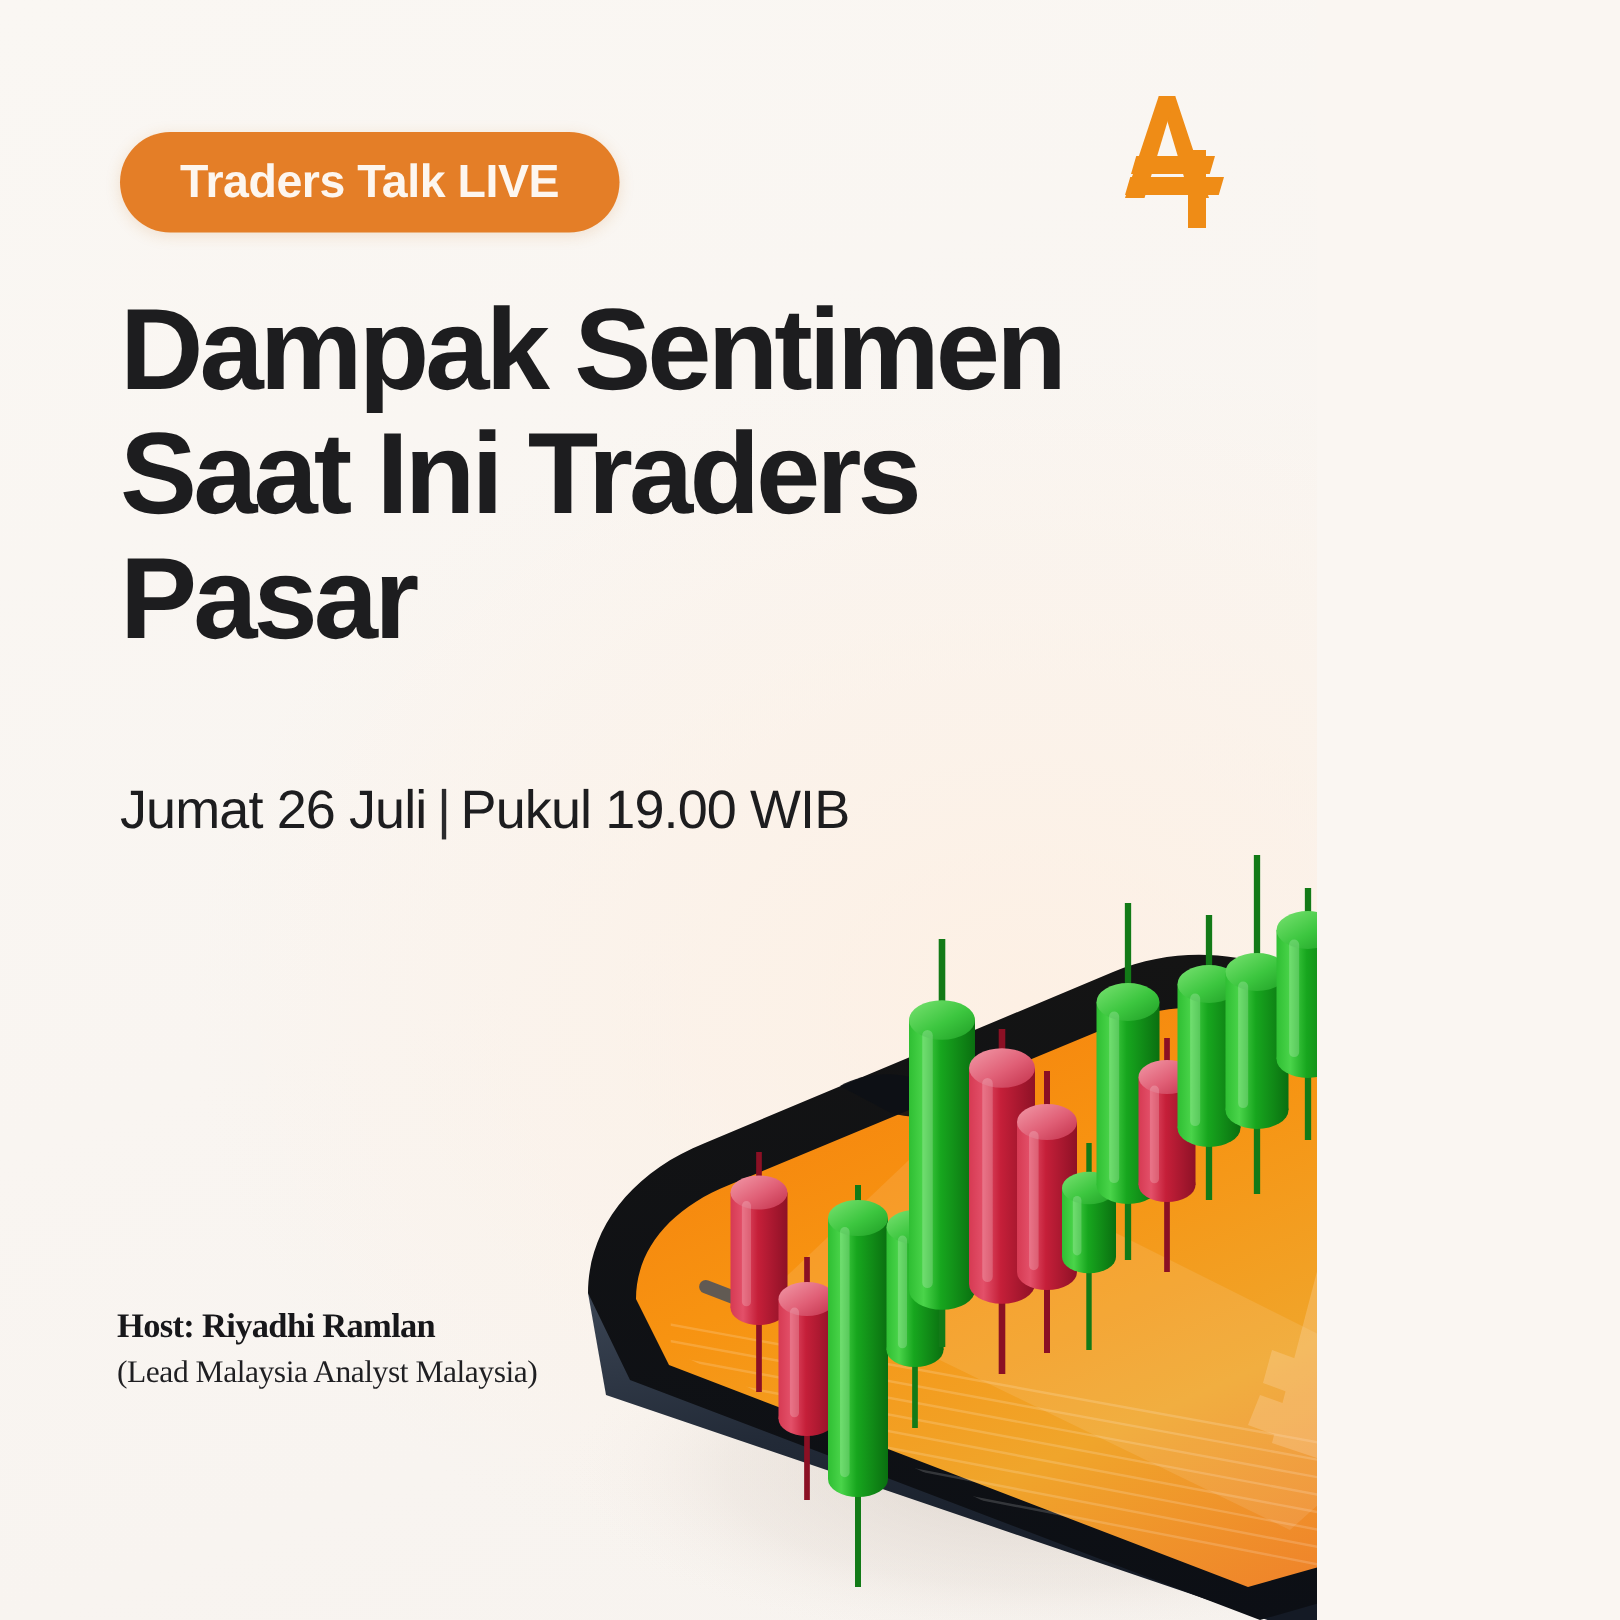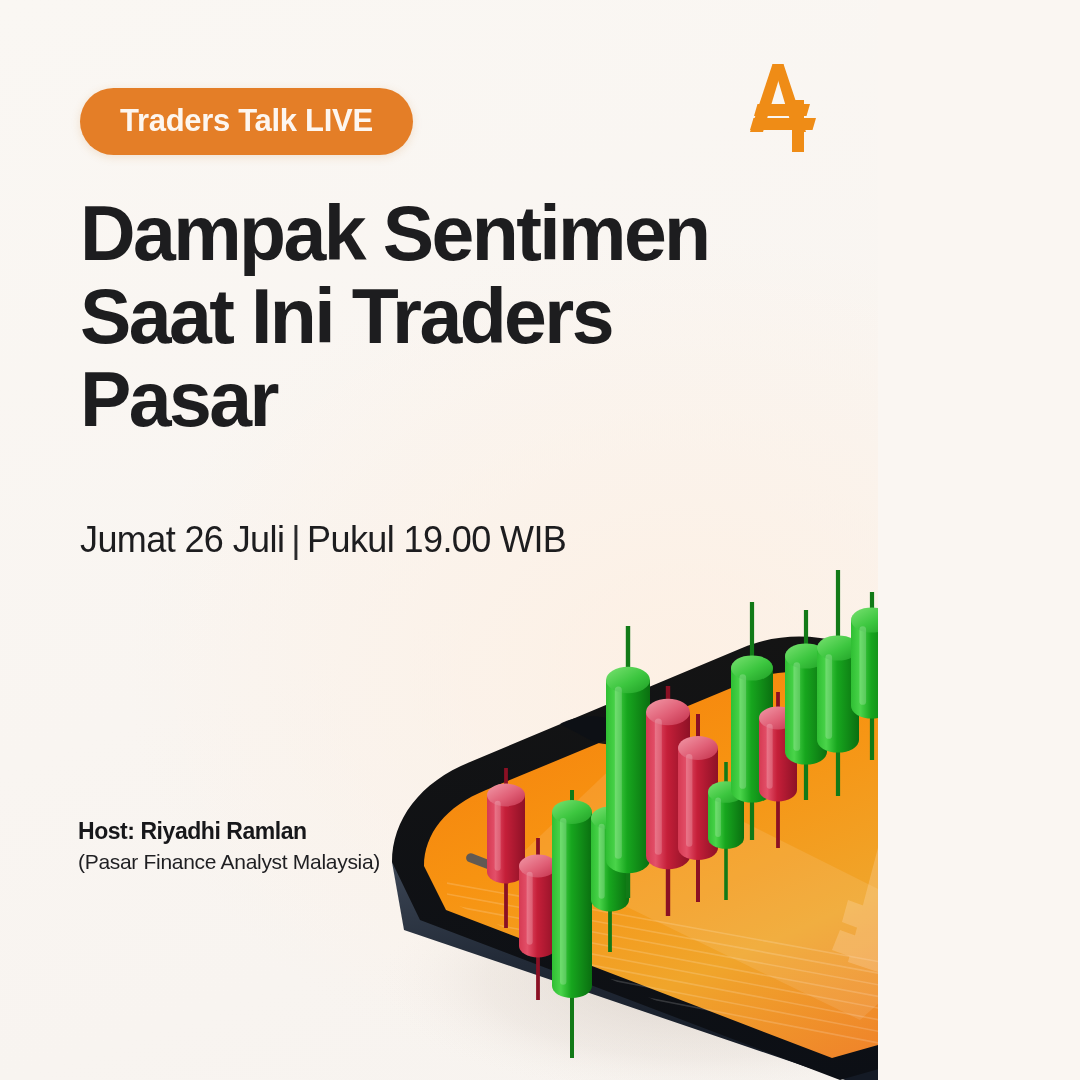--- a/index.html
+++ b/index.html
@@ -51,21 +51,21 @@
 
   
   #dateline {
     position:absolute; left:80px; top:503px;
     font-size:36px; color:#1d1d1f; font-weight:400;
     letter-spacing:-0.6px; white-space:nowrap;margin-top:16px;
   }
   #dateline .sep { padding:0 7px; color:#2a2a2c; }
 
   
-  #speakers { position:absolute; left:78px; top:816px; z-index:60; }
+  #speakers { position:absolute; left:78px; top:868px; z-index:60;font-family:Liberation Serif, serif; }
   .sp-block { margin-bottom:30px; }
   .sp-name {
     font-size:23px; font-weight:bold; color:#17171a;
     letter-spacing:-0.45px; white-space:nowrap; line-height:1.35;
   }
   .sp-role {
     font-size:21px; font-weight:400; color:#1f1f22;
     letter-spacing:-0.3px; white-space:nowrap; line-height:1.45;
   }
 
@@ -315,17 +315,17 @@
     <div class="line">Pasar</div>
   </div>
 
   <div id="dateline">
     <span>Jumat 26 Juli</span><span class="sep">|</span><span>Pukul 19.00 WIB</span>
   </div>
 
   <div id="speakers">
     <div class="sp-block">
       <div class="sp-name">Host: Riyadhi Ramlan</div>
-      <div class="sp-role">(Pasar Finance Analyst Malaysia)</div>
+      <div class="sp-role">(Lead Malaysia Analyst Malaysia)</div>
     </div>
   </div>
 
 </div>
 
 </body></html>

